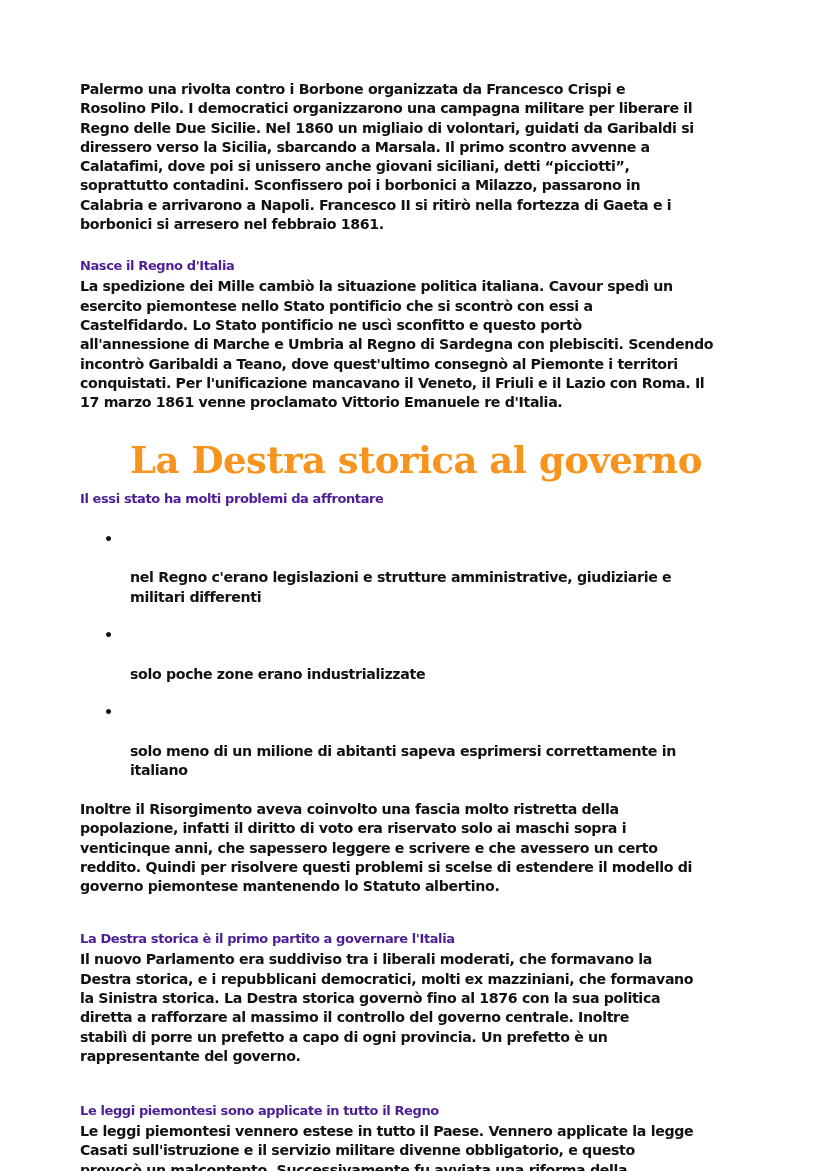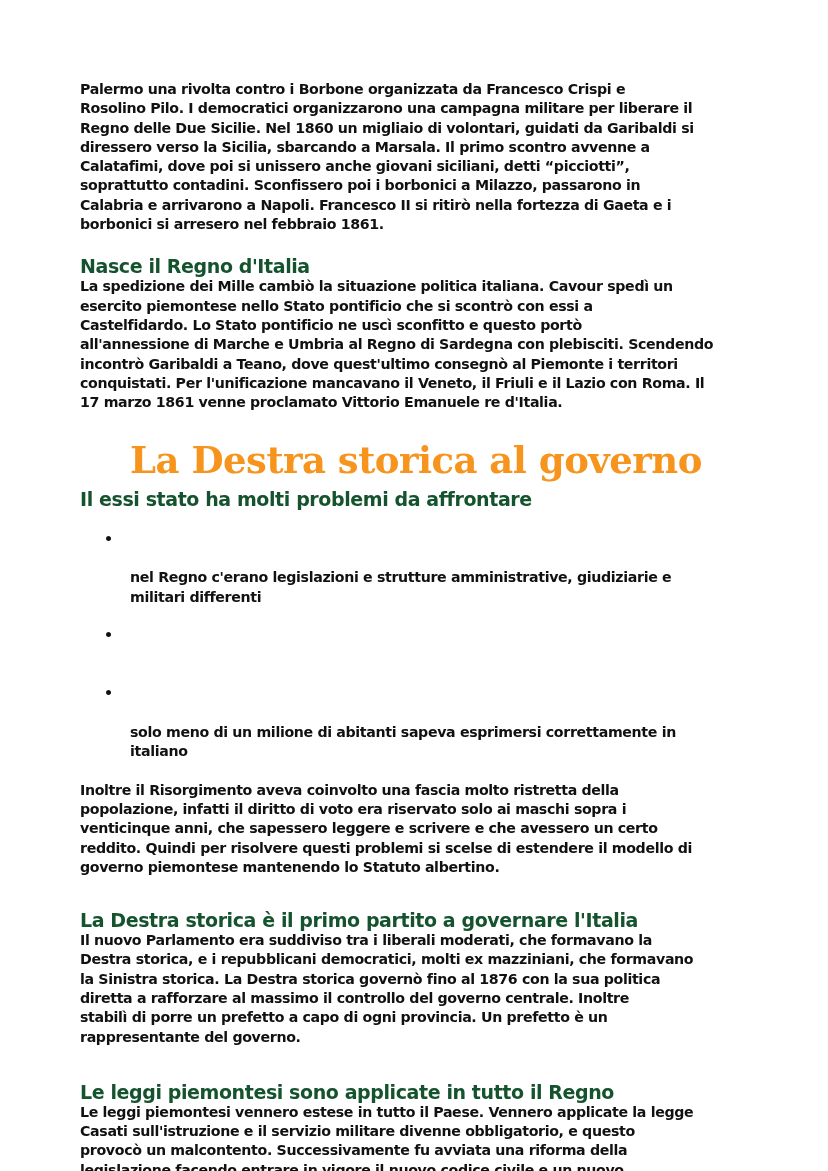--- a/index.html
+++ b/index.html
@@ -19,23 +19,23 @@
     }
     .para {
       font-size: 14.2px;
       line-height: 19.3px;
       font-weight: bold;
       letter-spacing: -0.35px;
       margin: 0;
       white-space: pre-line;
     }
     .section-heading {
-      color: #14532d;
+      color: #4c1d95;
       font-weight: bold;
-      font-size: 19px;
+      font-size: 13px;
       line-height: 22px;
       letter-spacing: -0.4px;
       margin: 0;
     }
     .title {
       color: #f7941d;
       font-family: "DejaVu Serif", serif;
       font-size: 37px;
       line-height: 56px;
       text-align: center;
@@ -84,20 +84,21 @@
 
   <h2 class="section-heading" style="margin-top:0px;">Il essi stato ha molti problemi da affrontare</h2>
   <ul class="bullets para">
     <li>
       <span class="dot">•</span>
       <span>nel Regno c'erano legislazioni e strutture amministrative, giudiziarie e
 militari differenti</span>
     </li>
     <li>
       <span class="dot">•</span>
+      <span>solo poche zone erano industrializzate</span>
     </li>
     <li>
       <span class="dot">•</span>
       <span>solo meno di un milione di abitanti sapeva esprimersi correttamente in
 italiano</span>
     </li>
   </ul>
   <p class="para">Inoltre il Risorgimento aveva coinvolto una fascia molto ristretta della
 popolazione, infatti il diritto di voto era riservato solo ai maschi sopra i
 venticinque anni, che sapessero leggere e scrivere e che avessero un certo

